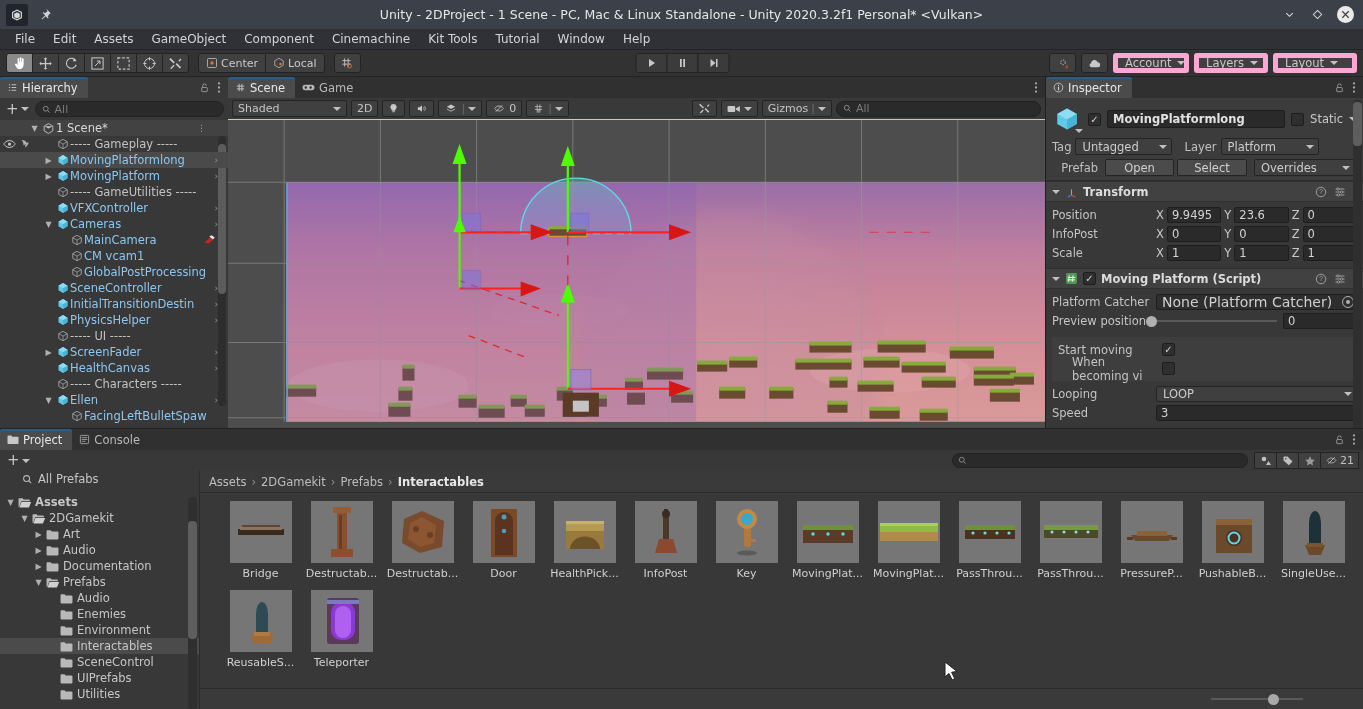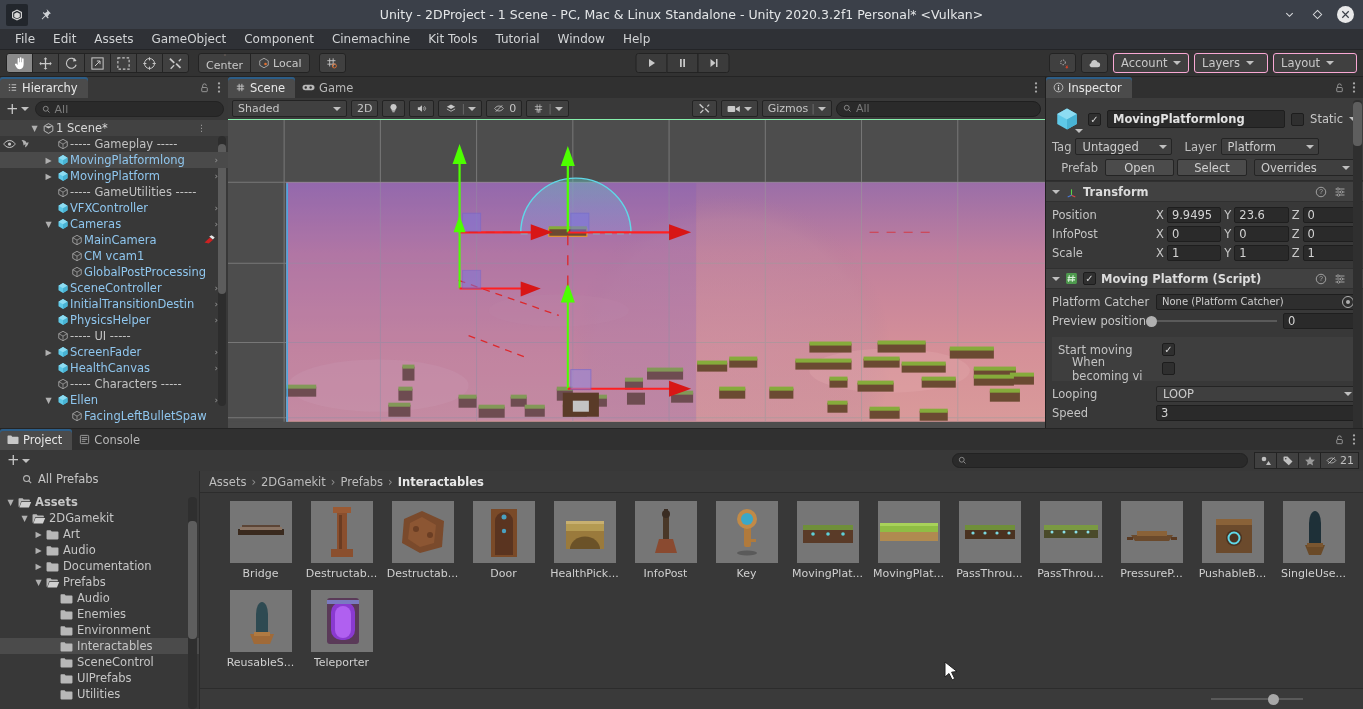--- a/index.html
+++ b/index.html
@@ -40,34 +40,34 @@
   .toolbar {
     height:27px; background:#323232; display:flex; align-items:center;
     flex:0 0 27px; border-bottom:1px solid #242424; padding:0 6px;
   }
   .tgroup { display:flex; align-items:center; }
   .tbtn {
     height:20px; min-width:27px; background:#404040; border:1px solid #232323;
     display:flex; align-items:center; justify-content:center; color:#c8c8c8;
     margin-right:-1px; font-size:11px; padding:0 4px;
   }
-  .tbtn:first-child { border-radius:3px 0 0 3px;flex-direction:column; }
+  .tbtn:first-child { border-radius:3px 0 0 3px; }
   .tbtn:last-child { border-radius:0 3px 3px 0; }
   .tbtn.active { background:#8a8a8a; color:#fff; }
   .tbtn.solo { border-radius:3px; margin-right:0; }
   .tbtn.wide { padding:0 7px; gap:3px; }
   .sep { width:10px; }
   .play-group { position:absolute; left:50%; transform:translateX(-50%); display:flex; }
   .pbtn { width:32px; height:20px; background:#3b3b3b; border:1px solid #232323;
     display:flex; align-items:center; justify-content:center; margin-right:-1px; }
   .pbtn:first-child { border-radius:3px 0 0 3px; }
   .pbtn:last-child { border-radius:0 3px 3px 0; }
   .toolbar-right { margin-left:auto; display:flex; align-items:center; gap:5px; }
   .ddbtn {
-    height:20px; background:#404040; border:1px solid #f9a8d4; border-radius:3px;
+    height:20px; background:#404040; border:5px solid #f9a8d4; border-radius:3px;
     display:flex; align-items:center; gap:6px; padding:0 7px; color:#c8c8c8; font-size:11.5px;
   }
   .caret { width:0;height:0;border-left:4px solid transparent;border-right:4px solid transparent;border-top:4px solid #c0c0c0; }
 
   
   .work { flex:1; display:flex; min-height:0; background:#383838; }
   .col-left { width:228px; display:flex; flex-direction:column; min-width:0; }
   .col-center { flex:1; display:flex; flex-direction:column; min-width:0; }
   .col-right { width:318px; display:flex; flex-direction:column; border-left:1px solid #1f1f1f; }
 
@@ -155,21 +155,21 @@
   .axis .ax { color:#c8c8c8; font-size:11.5px; }
   .ifield { flex:1; height:16px; background:#2a2a2a; border:1px solid #1e1e1e; border-radius:2px;
     display:flex; align-items:center; padding:0 4px; color:#d4d4d4; font-size:11.5px;
     overflow:hidden; white-space:nowrap; }
   .srow { display:flex; align-items:center; height:20px; }
   .slider { flex:1; display:flex; align-items:center; position:relative; height:16px; margin-right:6px; }
   .slider .track { position:absolute; left:0; right:0; height:2px; background:#5a5a5a; }
   .slider .knob { width:11px; height:11px; border-radius:50%; background:#b0b0b0; position:relative; }
   .objfield { flex:1; height:16px; background:#2e2e2e; border:1px solid #1e1e1e; border-radius:2px;
     display:flex; align-items:center; justify-content:space-between; padding:0 2px 0 5px;
-    color:#cfcfcf; font-size:10px; }
+    color:#cfcfcf; font-size:14px; }
   .dot { width:12px;height:12px;border-radius:50%;border:1.5px solid #b0b0b0;display:flex;align-items:center;justify-content:center;}
   .dot i { width:4px;height:4px;border-radius:50%;background:#b0b0b0; display:block;}
   .startblk { background:#3e3e3e; margin:6px 0 0 0; padding:3px 6px; }
 
   
   .projwrap { height:281px; flex:0 0 281px; display:flex; flex-direction:column;
               border-top:1px solid #242424; background:#383838; }
   .proj-toolbar { height:21px; display:flex; align-items:center; gap:6px; padding:0 5px; }
   .proj-search { width:296px; height:15px; background:#2a2a2a; border:1px solid #222; border-radius:8px;
     display:flex; align-items:center; padding:0 5px; color:#777; font-size:10.5px; }

